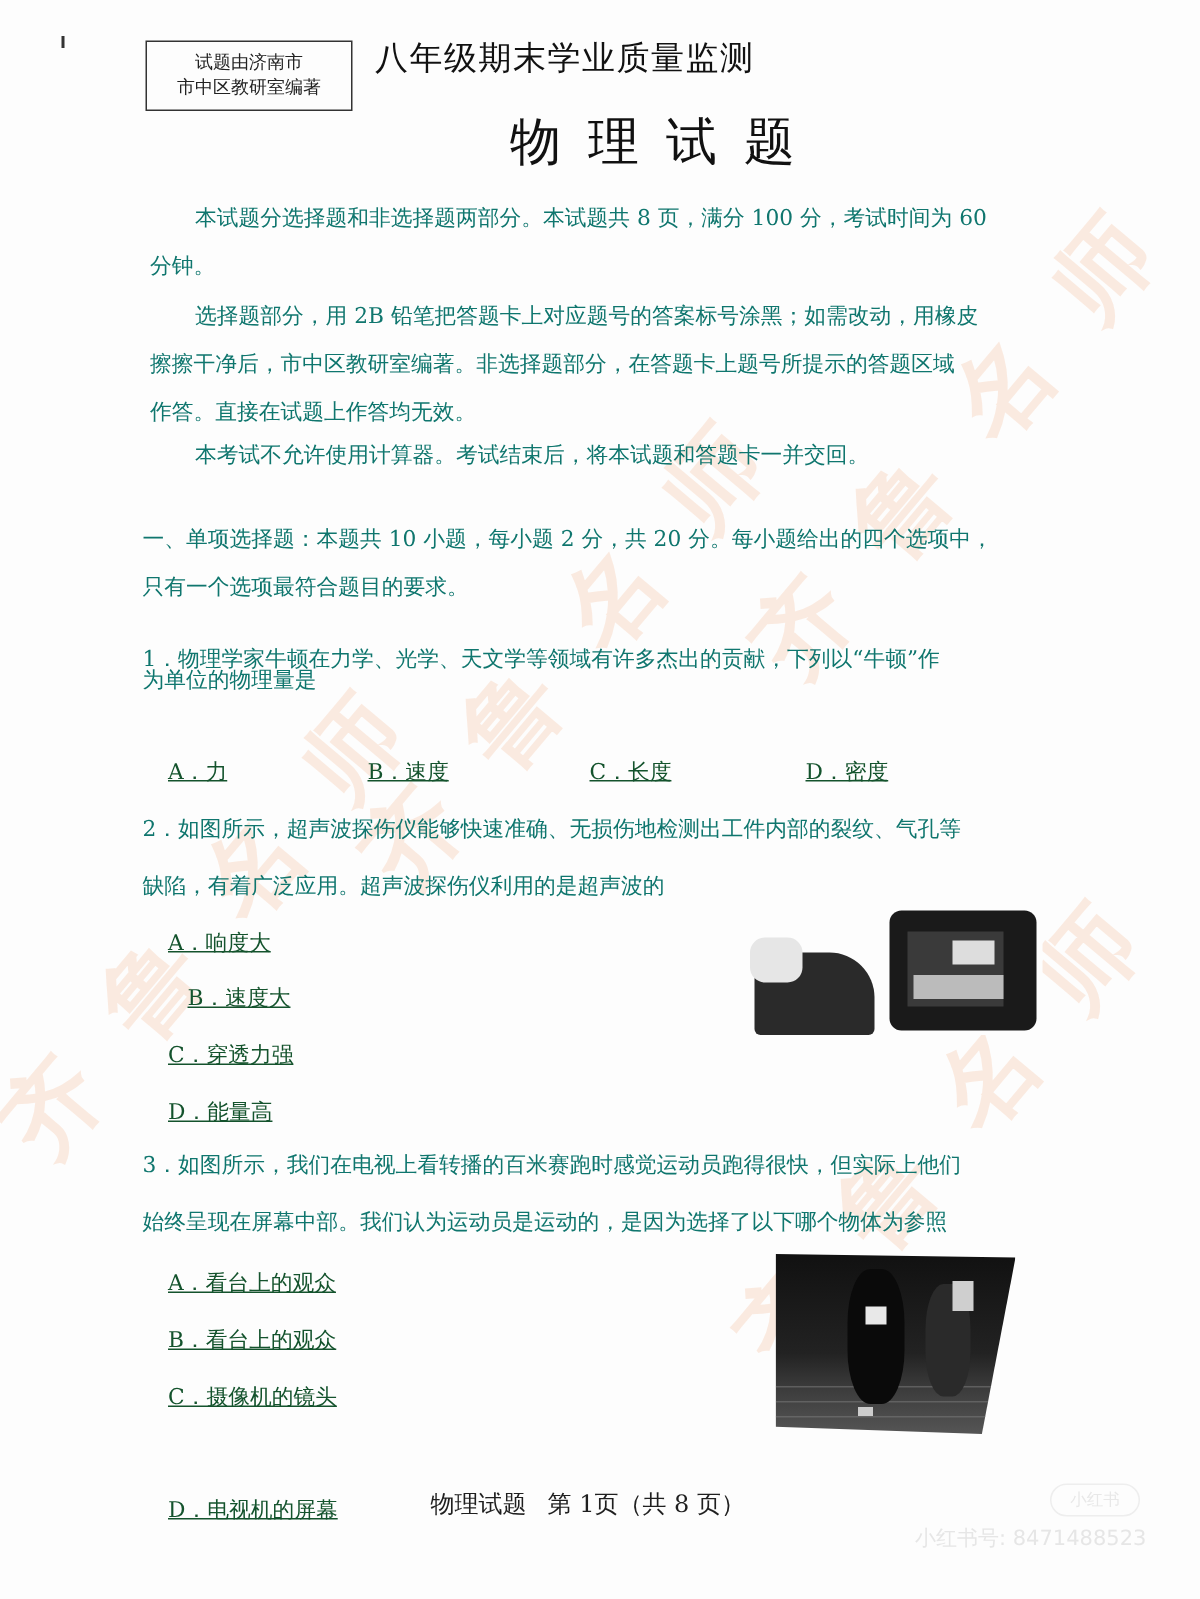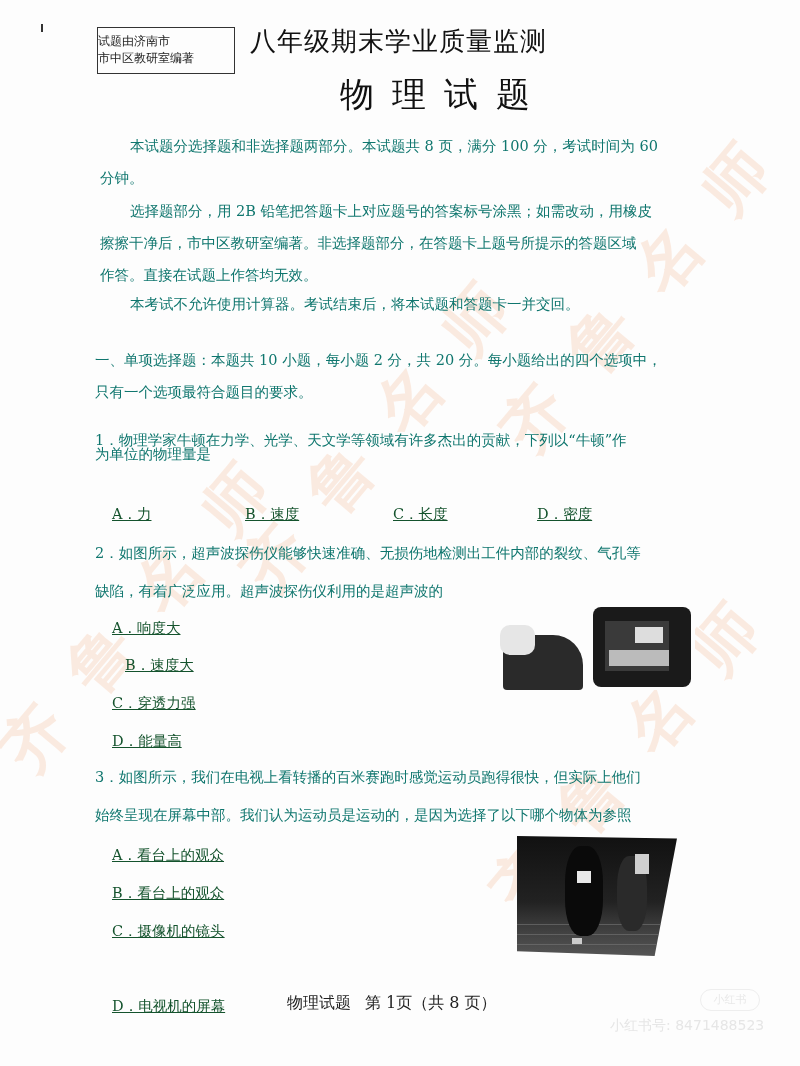--- a/index.html
+++ b/index.html
@@ -5,23 +5,23 @@
   * { box-sizing: border-box; margin: 0; padding: 0; }
   html, body { width: 800px; height: 1066px; background: #fdfdfd; overflow: hidden; }
   body { position: relative; font-family: "DejaVu Serif", "Liberation Serif", serif; color: #1f1f1f; }
 
   .watermark { position: absolute; color: #f6c9ad; opacity: 0.35; font-family: "DejaVu Sans", sans-serif;
     font-size: 64px; font-weight: bold; transform: rotate(-50deg); white-space: nowrap; pointer-events: none; letter-spacing: 40px; }
 
   .stray-mark { position: absolute; left: 41px; top: 24px; width: 2px; height: 8px; background: #333; }
 
   .origin-box { position: absolute; left: 97px; top: 27px; width: 138px; height: 47px; border: 1.5px solid #333;
-    font-size: 12px; line-height: 17px; text-align: left; padding-top: 5px; color: #222; }
+    font-size: 12px; line-height: 17px; text-align: center; padding-top: 5px; color: #222; }
 
-  .title-main { position: absolute; left: 250px; top: 24px; font-family: Liberation Mono, monospace; font-size: 26px;
+  .title-main { position: absolute; left: 250px; top: 24px; font-family: Liberation Mono, monospace; font-size: 22px;
     letter-spacing: 1px; color: #111; }
   .title-sub { position: absolute; left: 340px; top: 72px; font-family: "DejaVu Sans", sans-serif; font-size: 34px;
     letter-spacing: 18px; color: #111; }
 
   .para { position: absolute; font-size: 14.5px; line-height: 20px; color: #0f766e; }
   .option { position: absolute; font-size: 14.5px; color: #14532d; text-decoration: underline; }
 
   .photo { position: absolute; overflow: hidden; }
   .photo-detector { left: 495px; top: 605px; width: 200px; height: 85px; background: #fdfdfd; }
   .photo-detector .hand { position: absolute; left: 5px; top: 20px; width: 35px; height: 30px; background: #e6e6e6; border-radius: 10px; }

